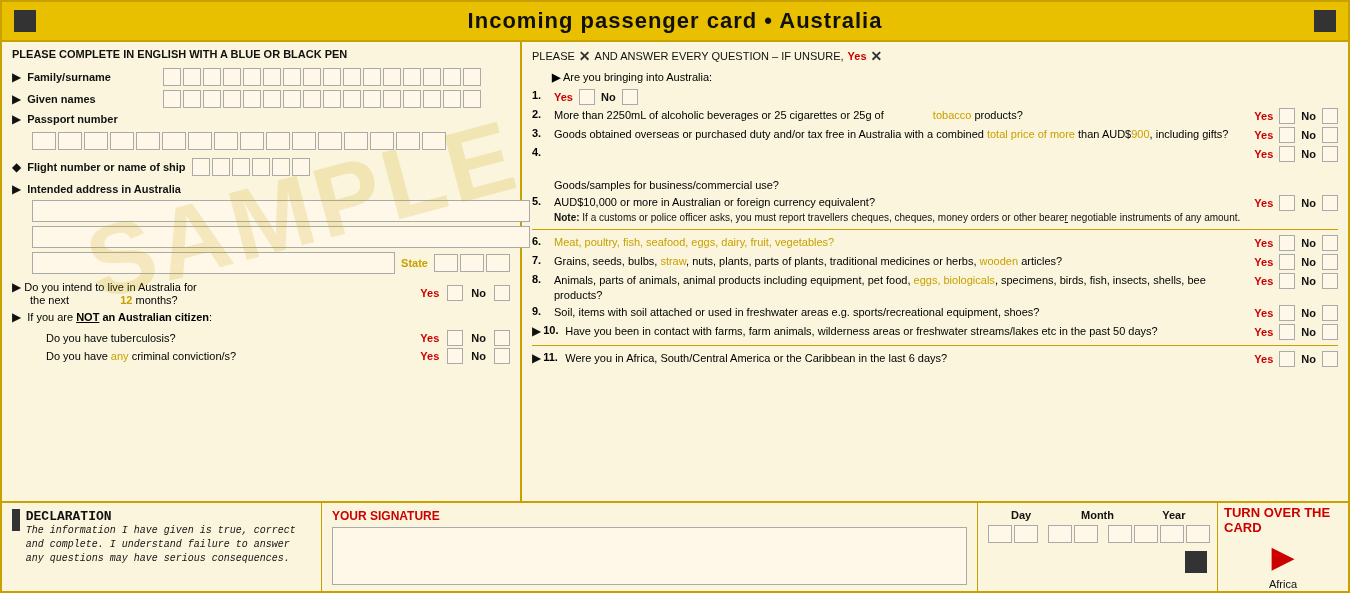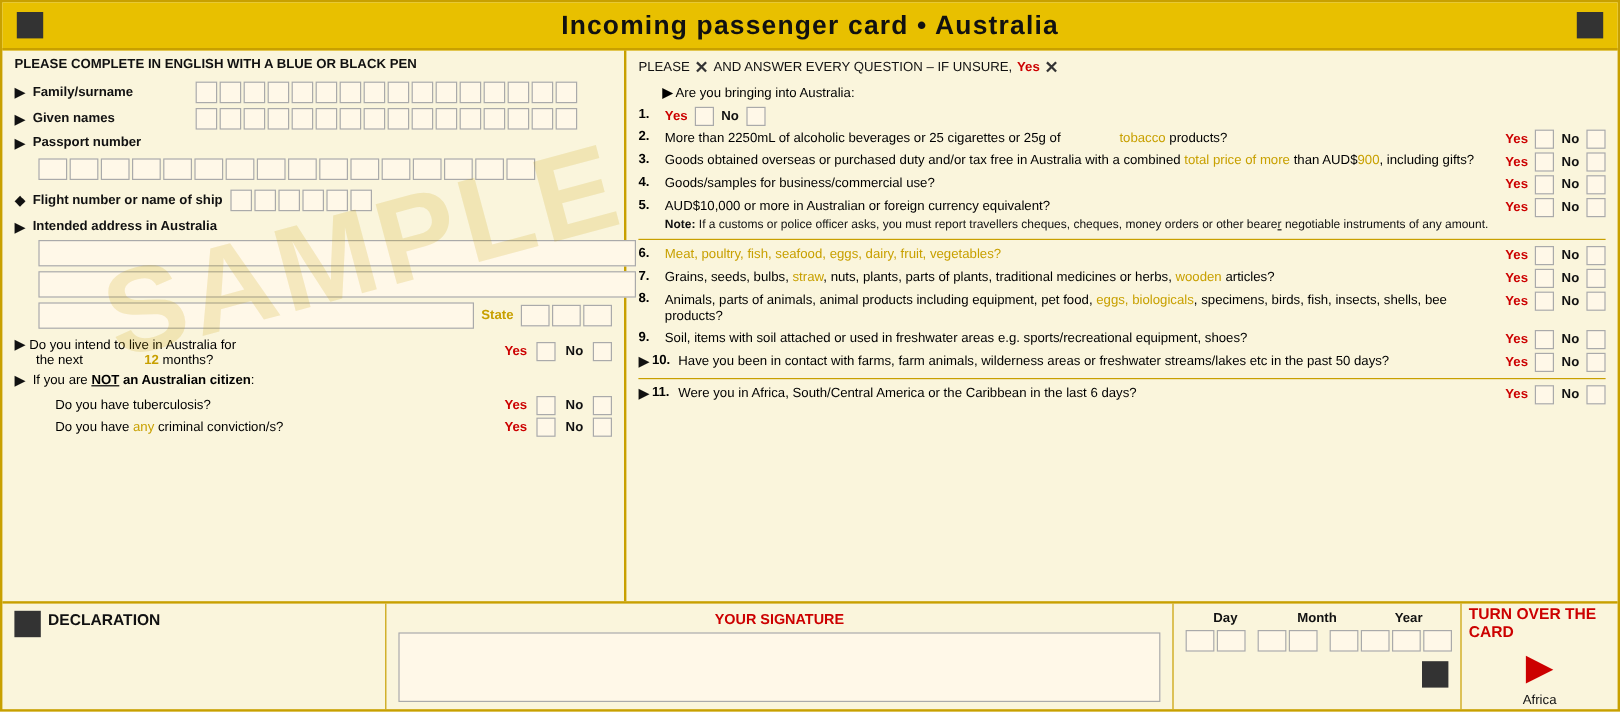--- a/index.html
+++ b/index.html
@@ -236,20 +236,21 @@
       height: 90px;
       align-items: stretch;
     }
     .declaration-area {
       width: 320px;
       padding: 6px 10px;
       border-right: 1px solid #c8a000;
       display: flex;
       flex-direction: column;
       gap: 2px;
+      font-family: Liberation Mono, monospace;
     }
     .declaration-title {
       font-weight: bold;
       font-size: 13px;
       color: #111;
     }
     .declaration-text {
       font-style: italic;
       font-size: 10px;
       color: #111;
@@ -260,21 +261,20 @@
       padding: 6px 10px;
       display: flex;
       flex-direction: column;
       border-right: 1px solid #c8a000;
     }
     .signature-title {
       font-weight: bold;
       color: #c00;
       font-size: 12px;
       margin-bottom: 4px;
-      text-align: center;
     }
     .signature-box {
       flex: 1;
       border: 1px solid #aaa;
       background: #fff8e8;
     }
     .date-area {
       width: 240px;
       padding: 6px 10px;
       display: flex;
@@ -545,21 +545,21 @@
         <div class="q-yes-no">
           <span class="yes-label">Yes</span>
           <div class="checkbox-box"></div>
           <span class="no-label">No</span>
           <div class="checkbox-box"></div>
         </div>
       </div>
 
       <div style="display:flex;align-items:flex-start;gap:4px;">
         <span style="min-width:18px;font-weight:bold;">4.</span>
-        <span style="flex:1;line-height:1.3;">Goods/samples for business/commercial use?</span>
+        <span style="flex:1;line-height:1.3;margin-top:32px;">Goods/samples for business/commercial use?</span>
         <div class="q-yes-no">
           <span class="yes-label">Yes</span>
           <div class="checkbox-box"></div>
           <span class="no-label">No</span>
           <div class="checkbox-box"></div>
         </div>
       </div>
 
       <div style="display:flex;align-items:flex-start;gap:4px;">
         <span style="min-width:18px;font-weight:bold;">5.</span>
@@ -652,20 +652,21 @@
     </div>
   </div>
 
   <div class="bottom-section">
 
     <div class="declaration-area">
       <div style="display:flex;align-items:flex-start;gap:6px;">
         <div class="bottom-left-square"></div>
         <div>
           <div class="declaration-title">DECLARATION</div>
+          <div class="declaration-text">The information I have given is true, correct and complete. I understand failure to answer any questions may have serious consequences.</div>
         </div>
       </div>
     </div>
 
     <div class="signature-area">
       <div class="signature-title">YOUR SIGNATURE</div>
       <div class="signature-box"></div>
     </div>
 
     <div class="date-area">

